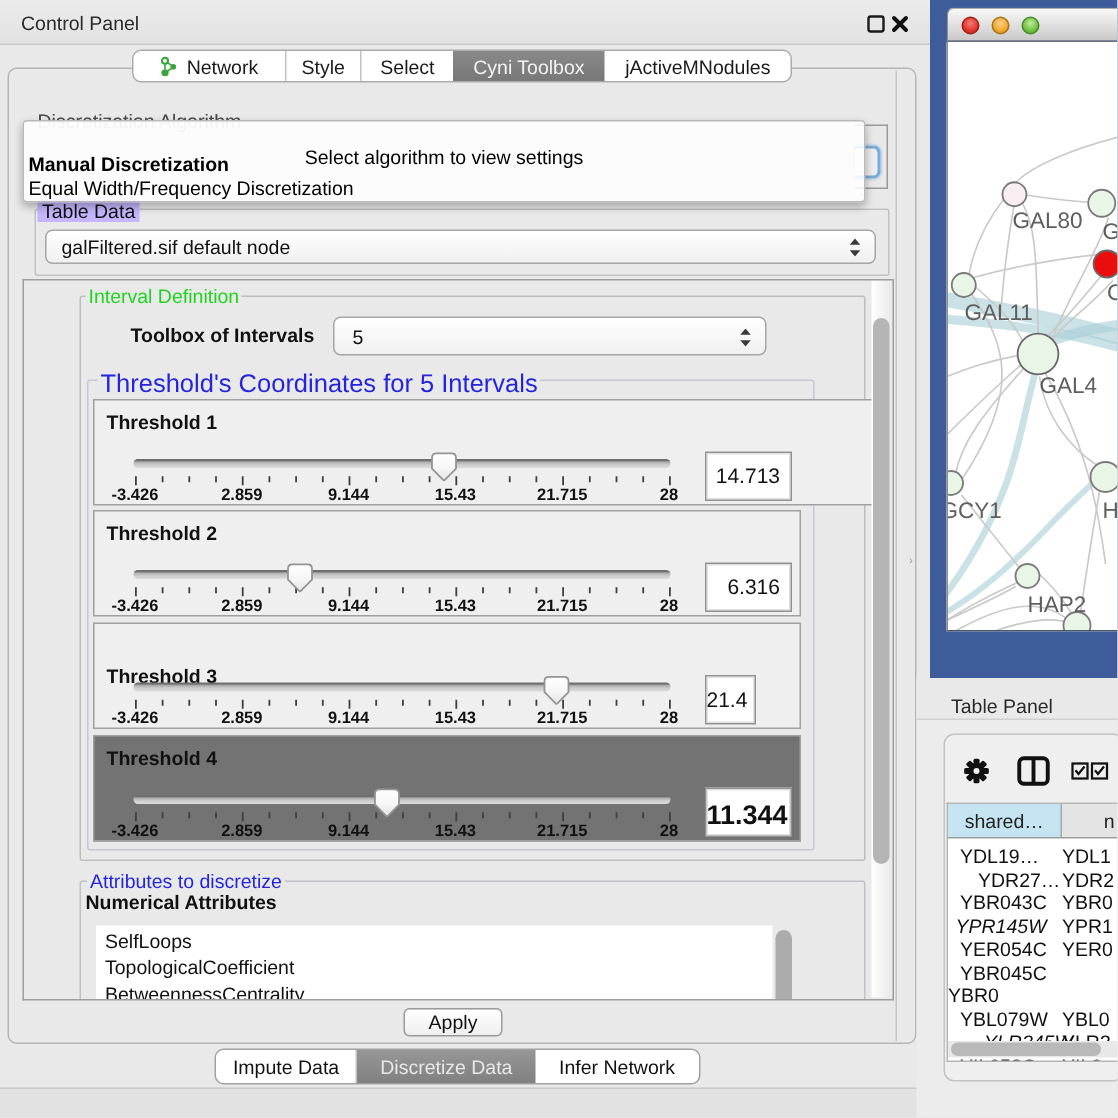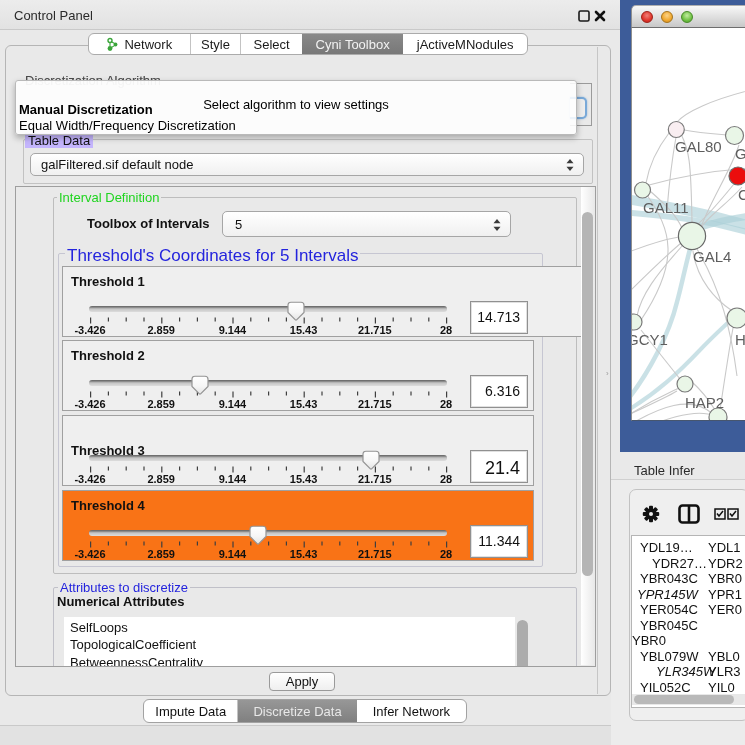--- a/index.html
+++ b/index.html
@@ -201,23 +201,23 @@
           <svg class="abs" style="left:298.5px;top:34px;" width="19" height="21">
             <path d="M4 1.25 H14 Q17 1.25 17 4.25 V11.5 L9.6 18.9 Q9 19.5 8.4 18.9 L1 11.5 V4.25 Q1 1.25 4 1.25 Z" fill="url(#g2)" stroke="#949494" stroke-width="1.2"></path>
             <defs>
               <linearGradient id="g2" x1="0" y1="0" x2="0" y2="1">
                 <stop offset="0" stop-color="#FFFFFF"></stop>
                 <stop offset="0.55" stop-color="#F6F6F6"></stop>
                 <stop offset="1" stop-color="#E4E4E4"></stop>
               </linearGradient>
             </defs>
           </svg>
-          <div class="abs" style="left:407px;top:34px;width:58px;height:33px;background:#FFF;border:1px solid #909090;box-shadow:inset 0 0 0 1px #E0E0E0;font-size:18px;color:#111;text-align:right;padding:7px 7px 0 0;">21.4</div>
-        </div>
-        <div class="abs" style="left:53px;top:303.9px;width:472px;height:71px;background:#f97316;border:1px solid #A0A0A0;">
+          <div class="abs" style="left:407px;top:34px;width:34px;height:33px;background:#FFF;border:1px solid #909090;box-shadow:inset 0 0 0 1px #E0E0E0;font-size:14px;color:#111;text-align:right;padding:7px 7px 0 0;">21.4</div>
+        </div>
+        <div class="abs" style="left:53px;top:303.9px;width:472px;height:71px;background:#737373;border:1px solid #A0A0A0;">
           <div class="abs bold" style="left:8px;top:7px;font-size:13px;color:#111;">Threshold 4</div>
           <div class="abs" style="left:26px;top:39px;width:358px;height:6px;border-radius:3px;background:linear-gradient(#6F6F6F 0px,#6F6F6F 1px,#ABABAB 2px,#C9C9C9 3.5px,#DDDDDD 6px);"></div>
           <svg class="abs" style="left:0;top:50px;" width="472" height="8">
             <rect x="27.0" y="0.5" width="1.2" height="6" fill="#3F3F3F"></rect>
             <rect x="44.8" y="0.5" width="1.2" height="4" fill="#3F3F3F"></rect>
             <rect x="62.6" y="0.5" width="1.2" height="4" fill="#3F3F3F"></rect>
             <rect x="80.4" y="0.5" width="1.2" height="4" fill="#3F3F3F"></rect>
             <rect x="98.2" y="0.5" width="1.2" height="6" fill="#3F3F3F"></rect>
             <rect x="116.0" y="0.5" width="1.2" height="4" fill="#3F3F3F"></rect>
             <rect x="133.8" y="0.5" width="1.2" height="4" fill="#3F3F3F"></rect>
@@ -245,21 +245,21 @@
           <svg class="abs" style="left:185.5px;top:34px;" width="19" height="21">
             <path d="M4 1.25 H14 Q17 1.25 17 4.25 V11.5 L9.6 18.9 Q9 19.5 8.4 18.9 L1 11.5 V4.25 Q1 1.25 4 1.25 Z" fill="url(#g3)" stroke="#949494" stroke-width="1.2"></path>
             <defs>
               <linearGradient id="g3" x1="0" y1="0" x2="0" y2="1">
                 <stop offset="0" stop-color="#FFFFFF"></stop>
                 <stop offset="0.55" stop-color="#F6F6F6"></stop>
                 <stop offset="1" stop-color="#E4E4E4"></stop>
               </linearGradient>
             </defs>
           </svg>
-          <div class="abs" style="left:407px;top:34px;width:58px;height:33px;background:#FFF;border:1px solid #909090;box-shadow:inset 0 0 0 1px #E0E0E0;font-size:14px;color:#111;text-align:right;padding:7px 7px 0 0;">11.344</div>
+          <div class="abs" style="left:407px;top:34px;width:58px;height:33px;background:#FFF;border:1px solid #909090;box-shadow:inset 0 0 0 1px #E0E0E0;font-size:18px;color:#111;text-align:right;padding:7px 7px 0 0;font-weight:bold;">11.344</div>
         </div>
       </div>
 
     <div class="abs" style="left:44px;top:401px;width:524px;height:90px;border:1px solid #C0C0C8;border-radius:2px;"></div>
     <div class="abs" style="left:49px;top:394px;font-size:13px;color:#2424DD;background:#E9E9E9;padding:0 2px;">Attributes to discretize</div>
     <div class="abs bold" style="left:48px;top:408px;font-size:13px;color:#111;">Numerical Attributes</div>
     <div class="abs" style="left:55px;top:431px;width:451px;height:60px;background:#FFF;">
       <div style="padding:2px 0 0 6px;font-size:13px;color:#111;line-height:17.4px;">SelfLoops<br>TopologicalCoefficient<br>BetweennessCentrality</div>
     </div>
     <div class="abs" style="left:508px;top:434px;width:11px;height:60px;border-radius:6px 6px 0 0;background:#ACACAC;"></div>
@@ -353,21 +353,21 @@
     <text x="684" y="408">HAP2</text>
   </g>
 </svg>
 </div>
 
 <div class="abs" style="left:611px;top:452px;width:9px;height:293px;background:#ECECEC;">
   <div class="abs" style="left:0;top:0;width:9px;height:28px;background:#E9E9E9;border-bottom:1px solid #D0D0D0;"></div>
 </div>
 <div class="abs" style="left:620px;top:452px;width:125px;height:293px;background:#ECECEC;">
   <div class="abs" style="left:0;top:0;width:125px;height:28px;background:#E9E9E9;border-bottom:1px solid #D0D0D0;"></div>
-  <div class="abs" style="left:14px;top:11px;font-size:13px;color:#2A2A2A;">Table Infer</div>
+  <div class="abs" style="left:14px;top:11px;font-size:13px;color:#2A2A2A;">Table Panel</div>
 
   <div class="abs" style="left:9px;top:37px;width:120px;height:232px;background:#EFEFEF;border:1px solid #C2C2C2;border-radius:7px;"></div>
 
   <svg class="abs" style="left:22px;top:53px;" width="18" height="18" viewBox="0 0 18 18">
     <g fill="#111">
       <circle cx="9" cy="9" r="5.4"></circle>
       <g>
         <rect x="7" y="0.8" width="4" height="4" rx="1"></rect>
         <rect x="7" y="13.2" width="4" height="4" rx="1"></rect>
         <rect x="0.8" y="7" width="4" height="4" rx="1"></rect>
@@ -389,20 +389,24 @@
   <svg class="abs" style="left:94px;top:56px;" width="26" height="12" viewBox="0 0 26 12">
     <g fill="none" stroke="#111" stroke-width="1.5">
       <rect x="1" y="1" width="10" height="10"></rect>
         <path d="M3 5.5 L5 8 L9 3"></path>
       <rect x="14" y="1" width="10" height="10"></rect>
         <path d="M16 5.5 L18 8 L22 3"></path>
     </g>
   </svg>
 
   <div class="abs" style="left:11px;top:83px;width:114px;height:173px;border:1px solid #B5B5B5;border-right:none;background:#FFF;overflow:hidden;">
+    <div style="display:flex;height:23px;border-bottom:1px solid #9E9E9E;font-size:13px;color:#222;">
+      <div style="width:76px;background:#C5E4F2;border-right:1px solid #A8A8A8;display:flex;align-items:center;justify-content:center;">shared…</div>
+      <div style="flex:1;background:#E4E4E4;display:flex;align-items:center;justify-content:flex-end;padding-right:2px;">n</div>
+    </div>
     <div style="font-size:13px;color:#111;padding-top:4px;">
       <div style="display:flex;line-height:15.5px;">
           <div style="width:76px;padding-left:8px;">YDL19…</div>
           <div>YDL1</div>
         </div>
       <div style="display:flex;line-height:15.5px;">
           <div style="width:76px;padding-left:20px;">YDR27…</div>
           <div>YDR2</div>
         </div>
       <div style="display:flex;line-height:15.5px;">

